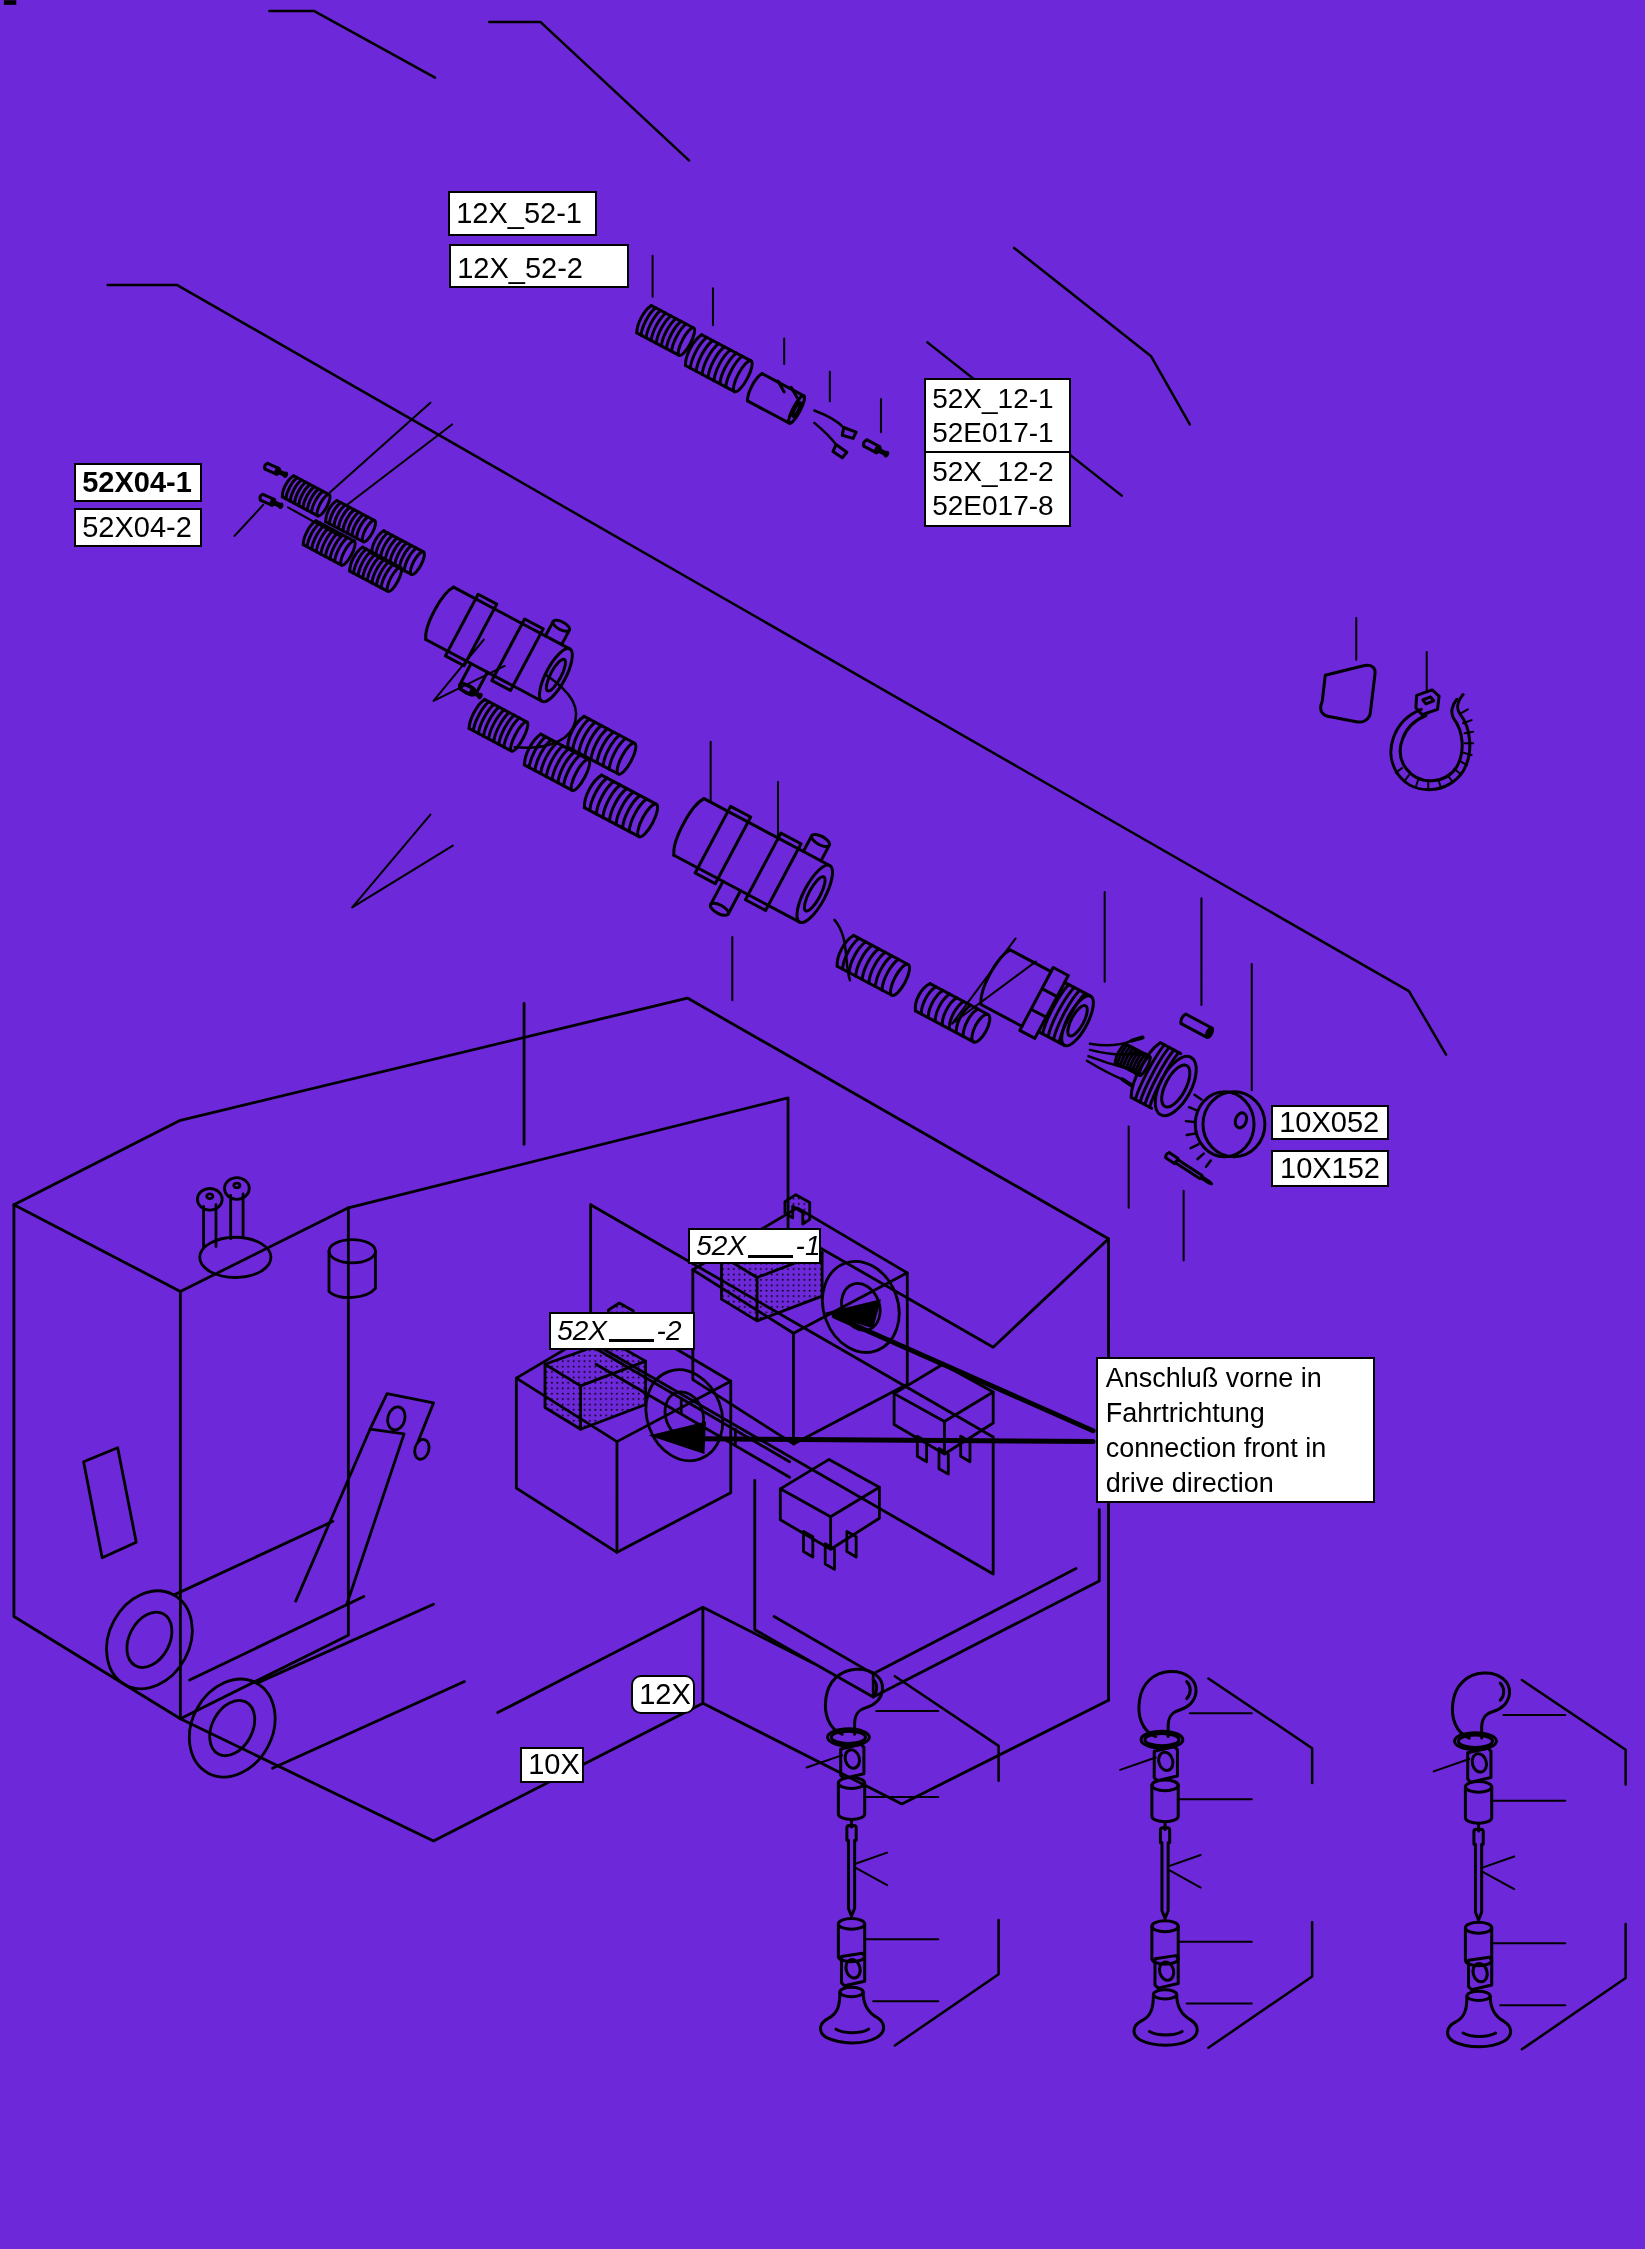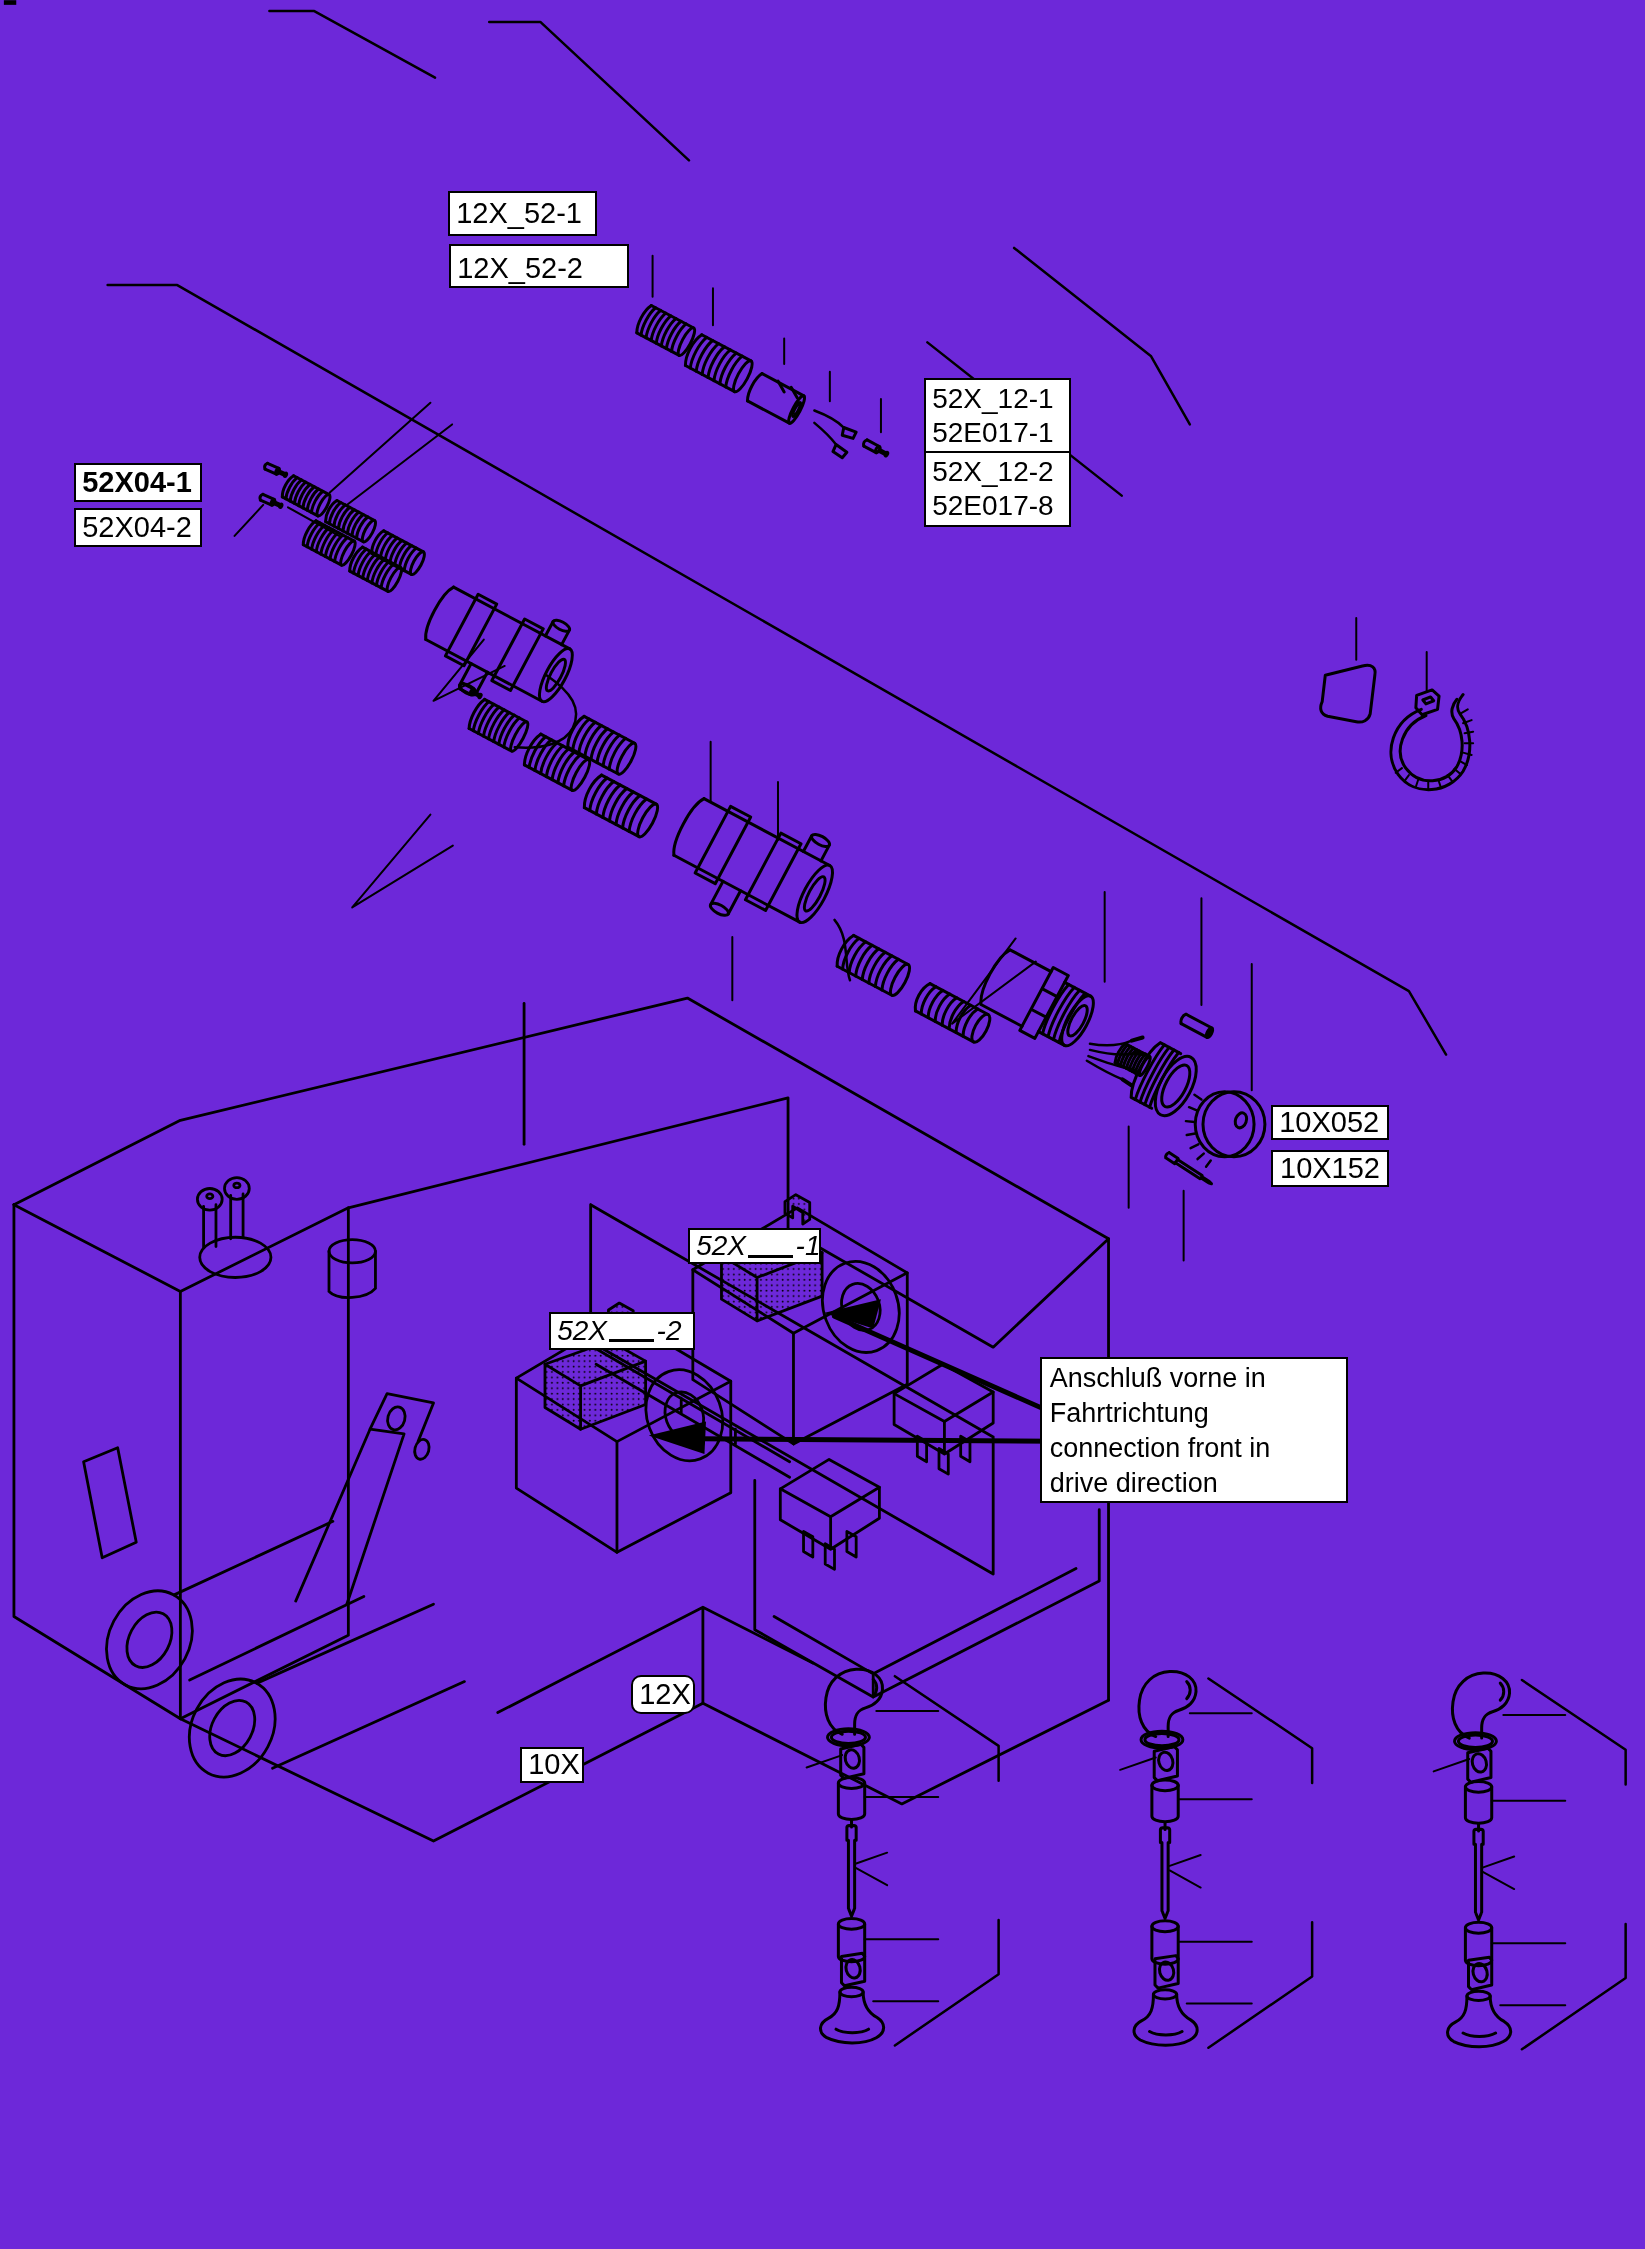--- a/index.html
+++ b/index.html
@@ -322,21 +322,21 @@
     </div>
 
 <div class="lbl small" style="left:631px;top:1675px;width:64px;height:39px;border-radius:10px;">
   <span>12X</span>
     </div>
 
 <div class="lbl small" style="left:520px;top:1747px;width:64px;height:36px;">
   <span>10X</span>
     </div>
 
-<div class="note" style="left:1040px;top:1357px;width:308px;height:146px;">
+<div class="note" style="left:1096px;top:1357px;width:279px;height:146px;">
   <div>Anschluß vorne in</div>
   <div>Fahrtrichtung</div>
   <div>connection front in</div>
   <div>drive direction</div>
 </div>
 
 </div>
 
 
 </body></html>

